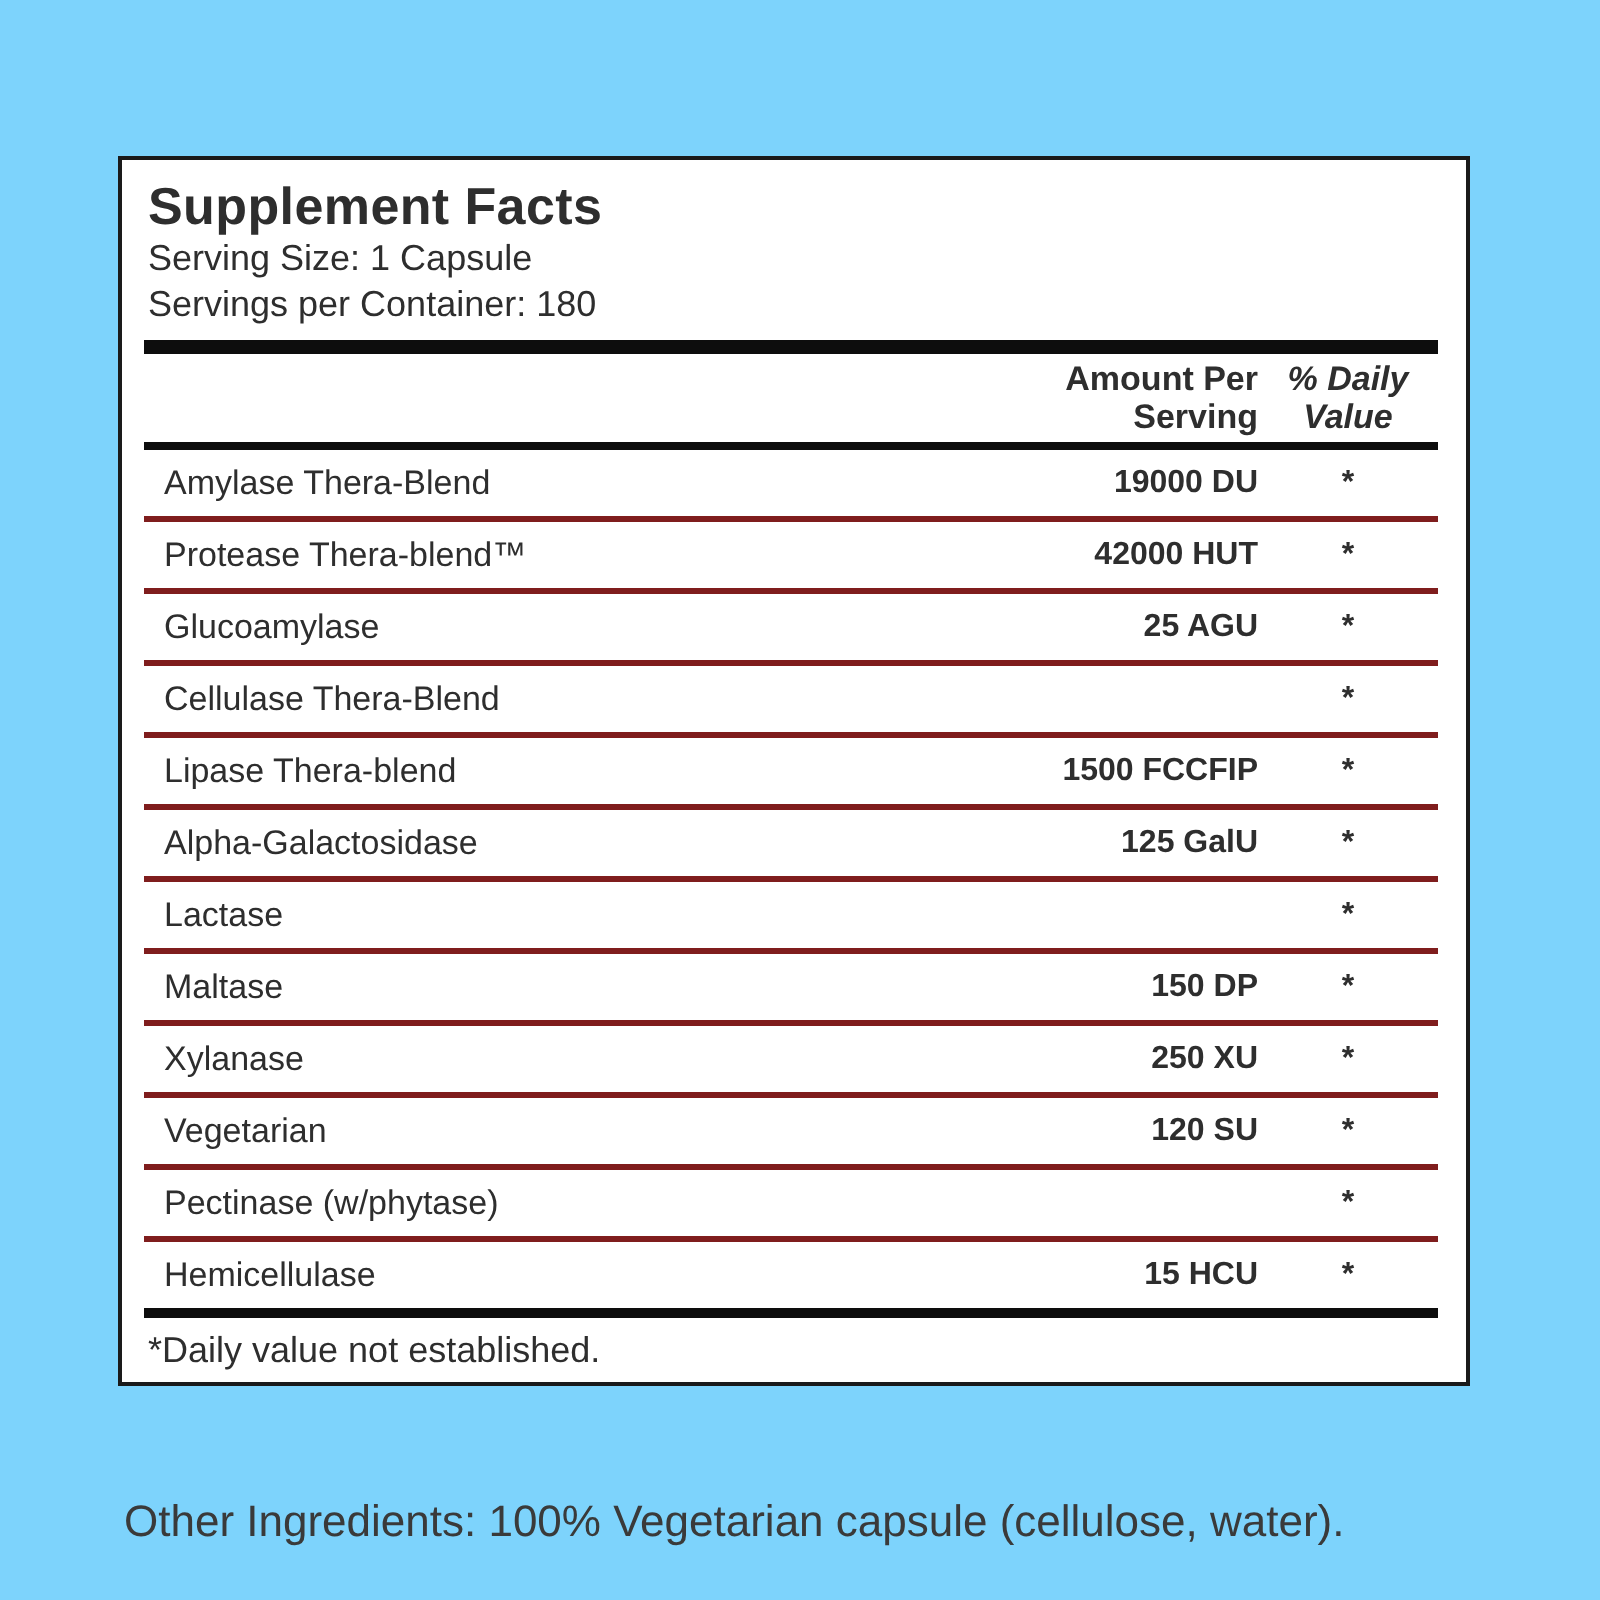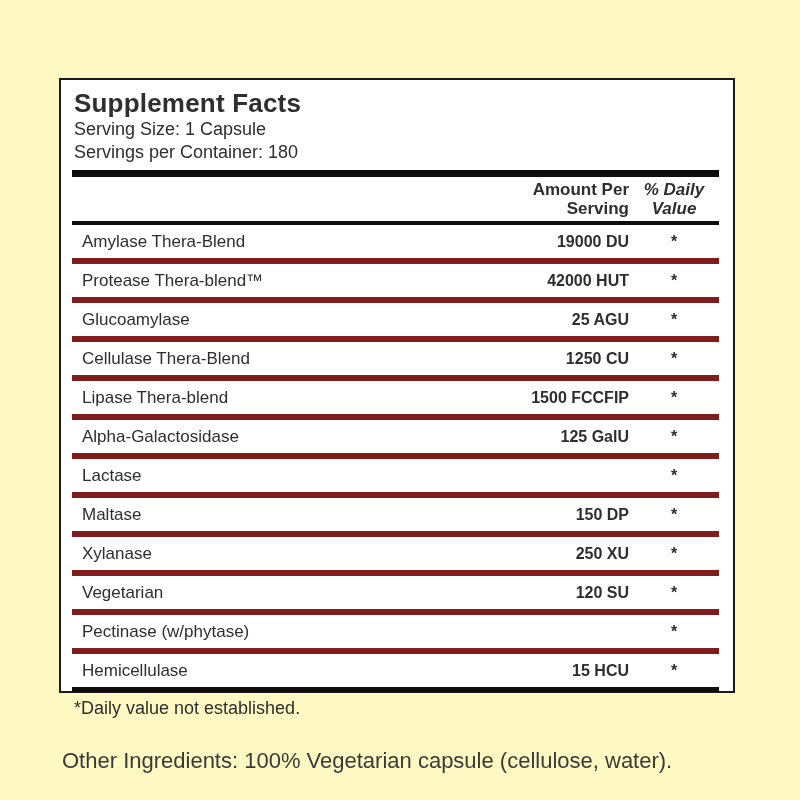--- a/index.html
+++ b/index.html
@@ -8,21 +8,21 @@
     width: 800px;
     height: 800px;
     background: #ffffff;
     font-family: "Liberation Sans", sans-serif;
     color: #2e2e2e;
   }
   .canvas {
     position: relative;
     width: 800px;
     height: 800px;
-    background: #fef9c3;
+    background: #7dd3fc;
   }
   .label-box {
     position: absolute;
     left: 59px;
     top: 78px;
     width: 676px;
     height: 615px;
     border: 2px solid #1a1a1a;
     box-sizing: border-box;
     background: #ffffff;
@@ -84,21 +84,21 @@
     display: inline-block;
     width: 110px;
   }
   .header-row .hdr-dv-inner {
     display: inline-block;
     width: 70px;
     font-style: italic;
   }
   .row {
     height: 33px;
-    border-bottom: 6px solid #7f1d1d;
+    border-bottom: 3px solid #7f1d1d;
     font-size: 17px;
   }
   .row .cell-amount {
     font-weight: bold;
     font-size: 16px;
   }
   .row .cell-dv {
     font-size: 16px;
     font-weight: bold;
   }
@@ -153,21 +153,20 @@
           <div class="cell-amount">42000 HUT</div>
           <div class="cell-dv">*</div>
         </div>
         <div class="col-layout row">
           <div class="cell-name">Glucoamylase</div>
           <div class="cell-amount">25 AGU</div>
           <div class="cell-dv">*</div>
         </div>
         <div class="col-layout row">
           <div class="cell-name">Cellulase Thera-Blend</div>
-          <div class="cell-amount">1250 CU</div>
           <div class="cell-dv">*</div>
         </div>
         <div class="col-layout row">
           <div class="cell-name">Lipase Thera-blend</div>
           <div class="cell-amount">1500 FCCFIP</div>
           <div class="cell-dv">*</div>
         </div>
         <div class="col-layout row">
           <div class="cell-name">Alpha-Galactosidase</div>
           <div class="cell-amount">125 GalU</div>

